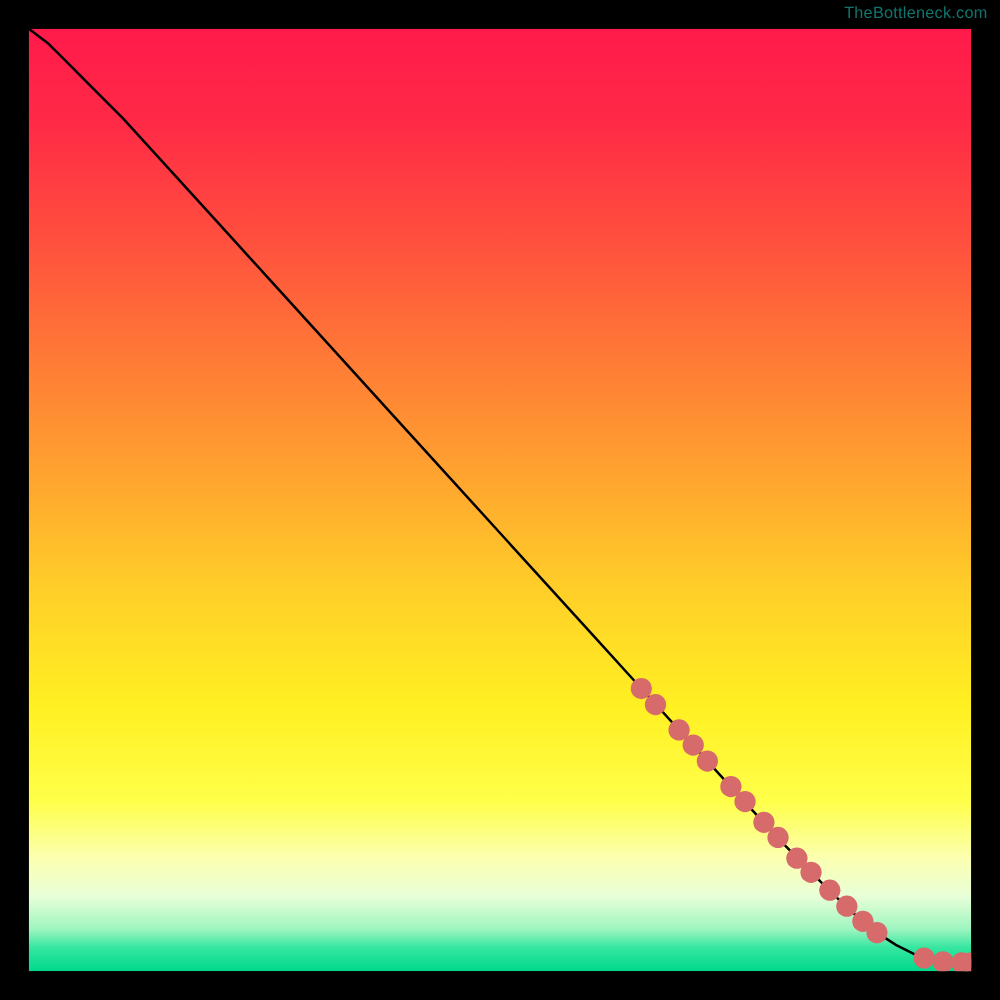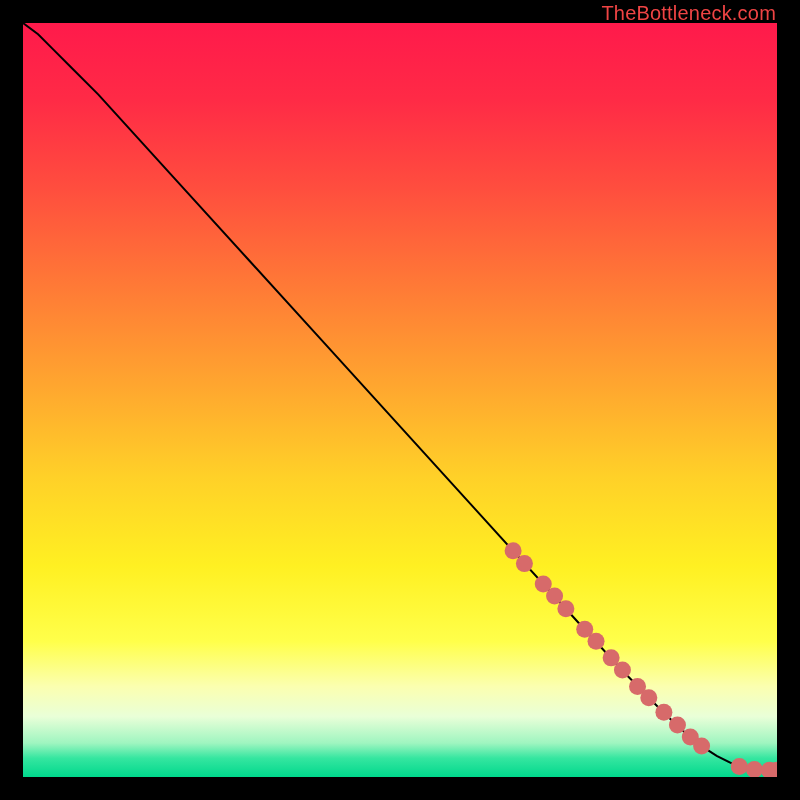--- a/index.html
+++ b/index.html
@@ -20,23 +20,23 @@
   .plot {
     position: absolute;
     left: 23px;
     top: 23px;
     width: 754px;
     height: 754px;
   }
   .watermark {
     position: absolute;
     top: 2px;
-    right: 24px;
-    color: #ef4444;
-    font-size: 20px;
+    right: 10px;
+    color: #0f766e;
+    font-size: 13px;
     font-weight: 500;
     letter-spacing: 0.2px;
     font-family: Arial, Helvetica, sans-serif;
   }
   svg { display: block; }
 </style>
 </head>
 <body>
 
 <div class="stage">

